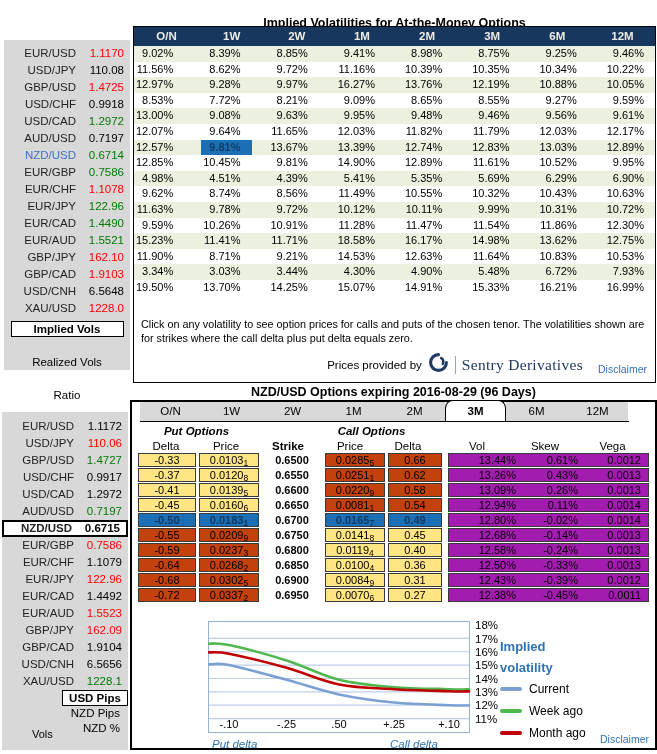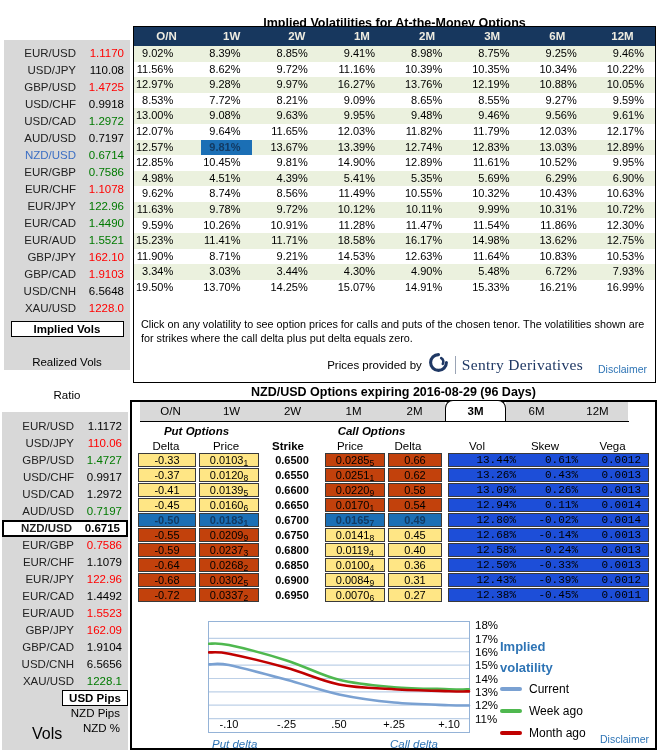--- a/index.html
+++ b/index.html
@@ -15,21 +15,21 @@
   #sidebar2{left:2px;top:412px;height:338px;padding-top:6px;box-sizing:border-box;}
   .sb-row{height:17px;line-height:17px;display:flex;justify-content:flex-end;font-size:11.5px;cursor:default;}
   .sb-row .pair{color:#222;text-align:right;}
   .sb-row .rate{width:44px;text-align:right;margin-left:4px;margin-right:6px;}
   .sb-row.selected{background:#fff;border:2px solid #000;height:13px;line-height:13px;font-weight:bold;margin:0;}
   .sb-tab{height:15px;line-height:15px;text-align:center;font-size:11.5px;cursor:pointer;margin-top:18px;}
   .sb-tab.boxed{background:#fff;border:1.5px solid #000;font-weight:bold;width:111px;margin:4px auto 2px auto;height:14px;line-height:14px;}
   .sb-tab2{height:15px;line-height:15px;text-align:right;font-size:11.5px;padding-right:8px;cursor:pointer;}
   .sb-tab2.boxed{background:#fff;border:1.5px solid #000;font-weight:bold;width:58px;margin-left:auto;margin-right:0;text-align:center;padding:0 3px;height:14px;line-height:14px;}
   .vols-line{display:flex;justify-content:space-between;align-items:center;height:15px;}
-  .vols-label{font-size:16px;margin-left:30px;margin-top:40px;}
+  .vols-label{font-size:11px;margin-left:30px;margin-top:40px;}
   
   #volbox{position:absolute;left:133px;top:26px;width:523px;height:357px;border:1.5px solid #000;background:#fff;box-sizing:border-box;}
   .vhead{display:flex;height:19px;background:#17375E;}
   .vhead .hc{flex:1;color:#EEECE1;font-weight:bold;font-size:11.5px;text-align:center;line-height:19px;cursor:pointer;}
   .vrow{display:flex;height:15.6px;gap:17px;}
   .vrow .vc{flex:1;font-size:11px;text-align:right;line-height:15.6px;padding-right:11px;box-sizing:border-box;cursor:pointer;}
   .vrow.alt{background:#EBF1DE;}
   .vc.hl{background:#1B6FB5;color:#123A63;font-weight:bold;}
   #footnote{margin-top:21px;padding:0 7px;font-size:10.8px;line-height:1.32;}
   #prices-line{position:relative;margin-top:7px;display:flex;align-items:center;justify-content:flex-end;padding-right:72px;gap:6px;}
@@ -54,21 +54,21 @@
   .c-cp{width:58px;margin-left:6px;}
   .c-cd{width:52px;margin-left:3px;}
   .c-band{flex:1;margin-left:6px;display:flex;}
   .b-vol{width:74px;} .b-skew{width:62px;} .b-vega{flex:1;}
   .drow{height:13.5px;margin-bottom:1.5px;font-size:11px;}
   .cellbox{border:1px solid #3a3a3a;text-align:center;line-height:12px;height:12px;box-sizing:content-box;}
   .cell-yellow{background:#FFE685;}
   .cell-white{background:#c2410c;}
   .cell-hl{background:#1B6FB5;color:#123A63;font-weight:bold;}
   .strike-cell{font-weight:bold;text-align:center;font-size:11px;}
-  .band-box{border:1px solid #3a3a3a;background:#1d4ed8;display:flex;height:12px;line-height:12px;flex:1;font-family:Liberation Mono, monospace;}
+  .band-box{border:1px solid #3a3a3a;background:#a21caf;display:flex;height:12px;line-height:12px;flex:1;}
   .band-box span{text-align:right;padding-right:7px;box-sizing:border-box;}
   sub.pip{font-size:8.5px;vertical-align:-2px;line-height:0;}
   
   #chart-wrap{position:absolute;left:76px;top:219px;}
   .axis-label{position:absolute;color:#2E74B5;font-style:italic;font-size:11.5px;}
   #put-delta-label{left:80px;top:336px;}
   #call-delta-label{left:258px;top:336px;}
   #legend{position:absolute;left:368px;top:234px;}
   #legend-title{color:#2E74B5;font-size:13px;font-weight:bold;line-height:21px;white-space:pre-line;}
   .legend-item{display:flex;align-items:center;height:22px;gap:7px;}
@@ -489,21 +489,21 @@
               <span class="b-vol">13.09%</span>
               <span class="b-skew">0.26%</span>
               <span class="b-vega">0.0013</span>
             </div>
           </div>
         </div>
         <div class="orow drow">
           <div class="cellbox c-pd cell-yellow">-0.45</div>
           <div class="cellbox c-pp cell-yellow"><span>0.0160</span><sub class="pip">6</sub></div>
           <div class="strike-cell c-st">0.6650</div>
-          <div class="cellbox c-cp cell-white"><span>0.0170</span><sub class="pip">1</sub></div>
+          <div class="cellbox c-cp cell-white"><span>0.0081</span><sub class="pip">1</sub></div>
           <div class="cellbox c-cd cell-white">0.54</div>
           <div class="c-band">
             <div class="band-box">
               <span class="b-vol">12.94%</span>
               <span class="b-skew">0.11%</span>
               <span class="b-vega">0.0014</span>
             </div>
           </div>
         </div>
         <div class="orow drow">

